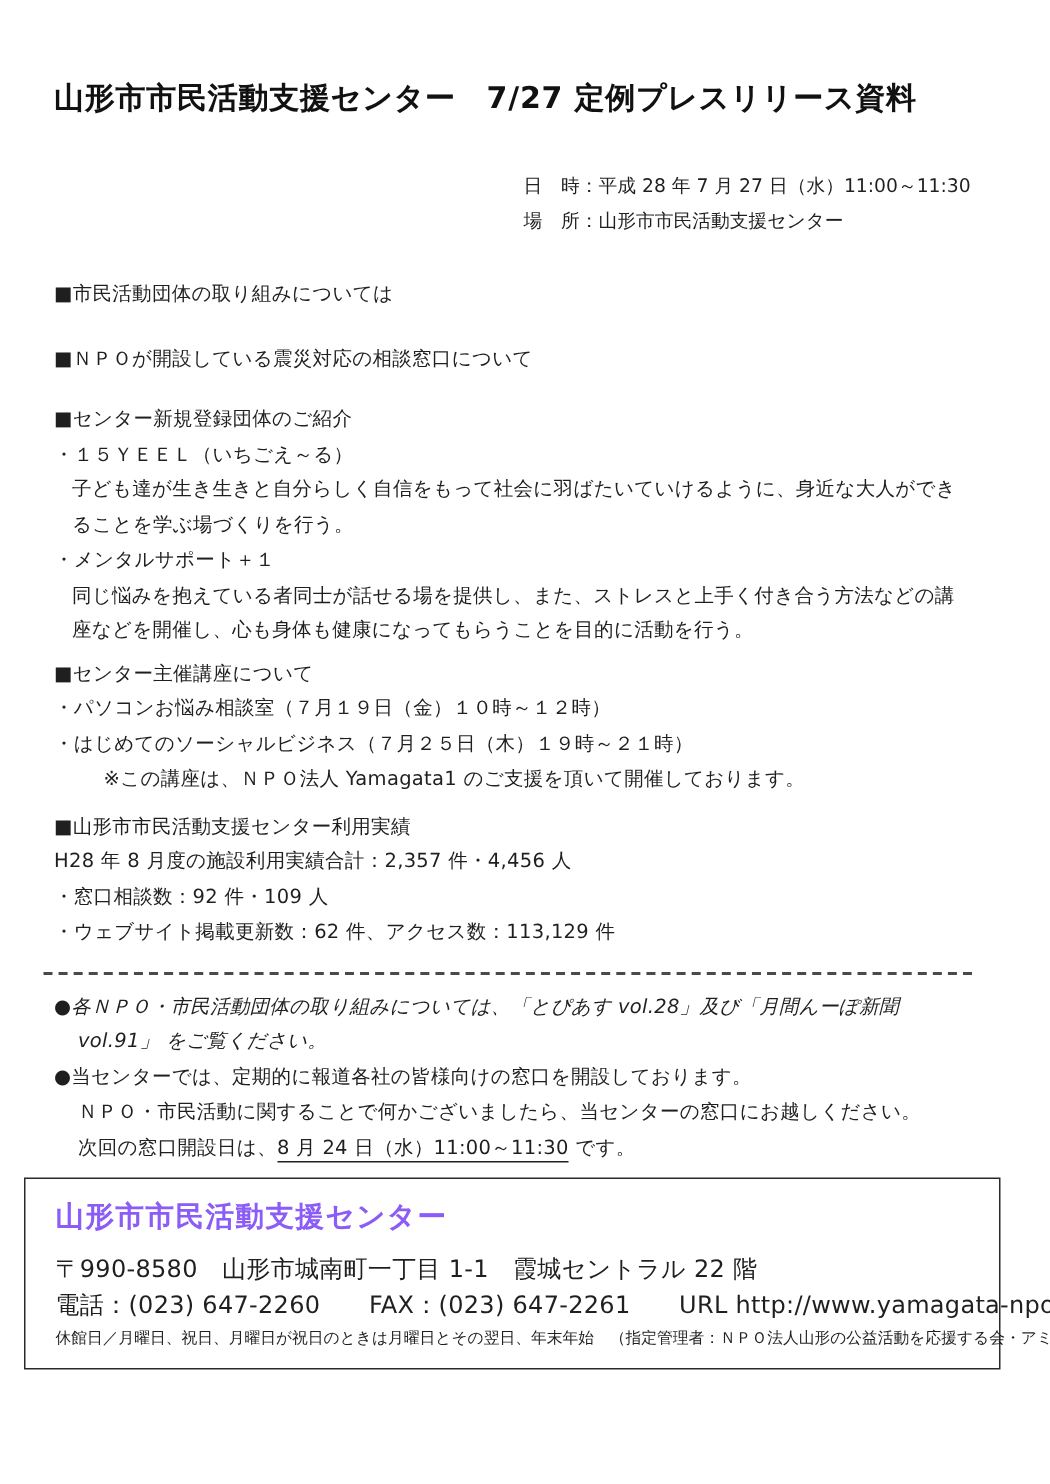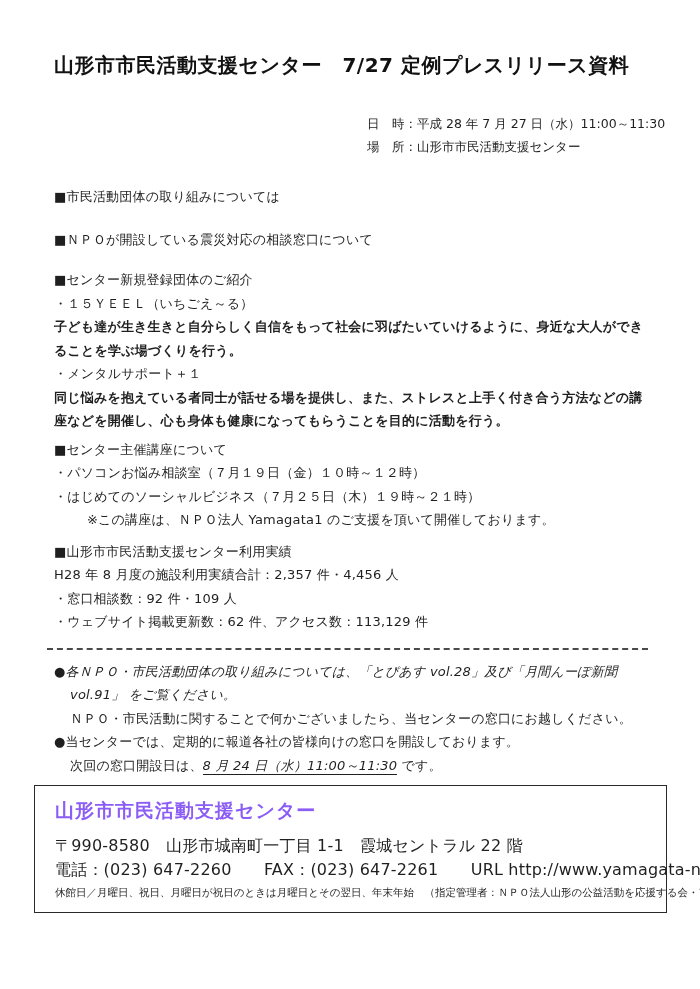--- a/index.html
+++ b/index.html
@@ -3,21 +3,21 @@
 <meta charset="utf-8">
 <style>
   html, body { margin: 0; padding: 0; background: #ffffff; }
   .page {
     position: relative;
     width: 700px;
     height: 989px;
     margin: 0 auto;
     background: #ffffff;
     box-sizing: border-box;
-    padding: 52px 52px 0 54px;
+    padding: 52px 52px 0 36px;
     font-family: "DejaVu Sans", sans-serif;
     color: #1f1f1f;
     overflow: hidden;
   }
   .doc-title {
     margin: 0;
     font-size: 20px;
     font-weight: 700;
     letter-spacing: 0.5px;
     color: #111;
@@ -33,34 +33,33 @@
     font-size: 13px;
     line-height: 23.5px;
     letter-spacing: 0.2px;
   }
   .heading { font-weight: 500; }
   .sec-a { margin-top: 27px; }
   .sec-b { margin-top: 19px; }
   .sec-c { margin-top: 17px; }
   .sec-d { margin-top: 5px; }
   .sec-e { margin-top: 8px; }
-  .desc { margin-left: 0; font-weight: bold; }
+  .desc { margin-left: 12px; }
   .note { margin-left: 33px; }
   .sep {
     margin: 14px 0 10px -7px;
     border: 0;
     border-top: 2px dashed #4a4a4a;
     height: 0;
   }
   .notice1 { margin-top: 4px; padding-left: 16px; text-indent: -16px; font-style: italic; }
   .indent { margin-left: 16px; }
   .uline {
     border-bottom: 1px solid #1f1f1f;
     padding-bottom: 1px;
-    font-style: italic;
   }
   .footer-box {
     margin: 8px -19px 0 -20px;
     border: 1.5px solid #2a2a2a;
     padding: 10px 18px 10px 20px;
     box-sizing: border-box;
   }
   .footer-name {
     margin: 2px 0 10px 0;
     font-size: 19px;
@@ -120,22 +119,22 @@
     <div class="line">H28 年 8 月度の施設利用実績合計：2,357 件・4,456 人</div>
     <div class="line">・窓口相談数：92 件・109 人</div>
     <div class="line">・ウェブサイト掲載更新数：62 件、アクセス数：113,129 件</div>
   </div>
 
   <hr class="sep">
 
   <div class="line notice1">●各ＮＰＯ・市民活動団体の取り組みについては、「とぴあす vol.28」及び「月間んーぽ新聞 vol.91」 をご覧ください。</div>
 
   <div>
+    <div class="line">●当センターでは、定期的に報道各社の皆様向けの窓口を開設しております。</div>
     <div class="line indent">ＮＰＯ・市民活動に関することで何かございましたら、当センターの窓口にお越しください。</div>
-    <div class="line">●当センターでは、定期的に報道各社の皆様向けの窓口を開設しております。</div>
     <div class="line indent">
       <span>次回の窓口開設日は、</span><span class="uline">8 月 24 日（水）11:00～11:30</span><span> です。</span>
     </div>
   </div>
 
   <div class="footer-box">
     <div class="footer-name">山形市市民活動支援センター</div>
     <div class="footer-line">〒990-8580　山形市城南町一丁目 1-1　霞城セントラル 22 階</div>
     <div class="footer-line">電話：(023) 647-2260　　FAX：(023) 647-2261　　URL http://www.yamagata-npo.jp/　　開館時間／9:30～22:00</div>
     <div class="footer-closed">休館日／月曜日、祝日、月曜日が祝日のときは月曜日とその翌日、年末年始　（指定管理者：ＮＰＯ法人山形の公益活動を応援する会・アミル）</div>

